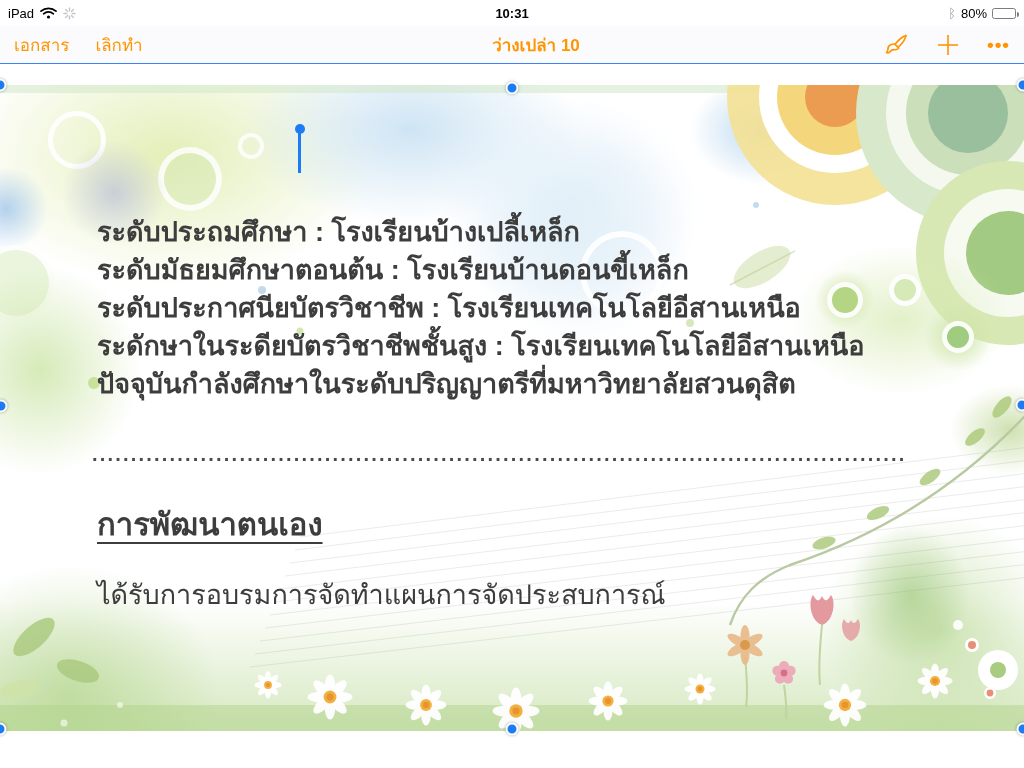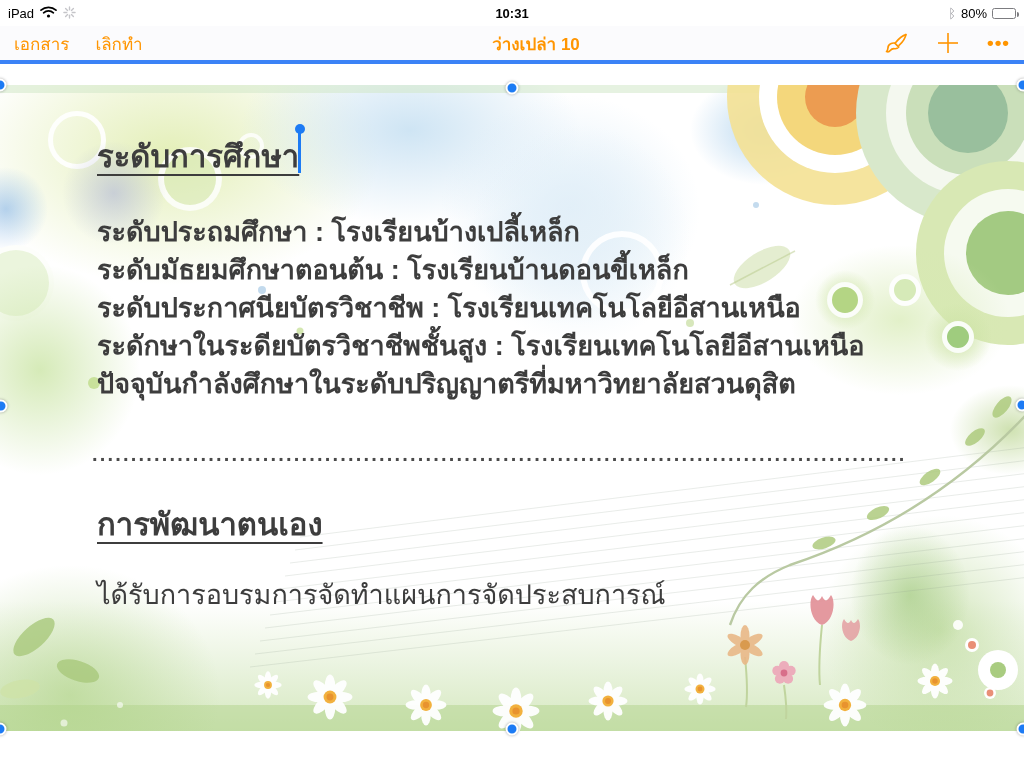--- a/index.html
+++ b/index.html
@@ -5,31 +5,31 @@
   :root { --accent:#ff9500; --sel:#1d7bf4; --ink:#3d3d3d; }
   * { box-sizing:border-box; }
   html,body { margin:0; padding:0; }
   body { width:1024px; height:768px; overflow:hidden; background:#fff;
          font-family:"Liberation Sans", sans-serif; }
   .screen { position:relative; width:1024px; height:768px; background:#fff; overflow:hidden; }
 
   
   .status-bar { position:absolute; top:0; left:0; width:1024px; height:26px; background:#fff;
     display:flex; align-items:center; padding:0 8px; font-size:13px; color:#000; z-index:40; }
-  .sb-left { display:flex; gap:6px; }
+  .sb-left { display:flex; align-items:center; gap:6px; }
   .sb-clock { position:absolute; left:0; right:0; text-align:center; font-weight:700; font-size:13px; }
   .sb-right { margin-left:auto; display:flex; align-items:center; gap:5px; }
   .bt-glyph { color:#9a9aa0; font-size:13px; line-height:1; font-family:"DejaVu Sans",sans-serif; }
   .battery { position:relative; width:24px; height:11px; border:1px solid #7c7c80; border-radius:2.5px; padding:1px; }
   .battery .fill { height:100%; background:#000; border-radius:1px; }
   .battery .tip { position:absolute; right:-4px; top:3px; width:2.5px; height:5px; background:#7c7c80; border-radius:0 2px 2px 0; }
 
   
   .toolbar { position:absolute; top:26px; left:0; width:1024px; height:38px; background:#fbfbfd;
-    border-bottom:4px solid #3b82f6; display:flex; align-items:center; padding:0 14px; z-index:40; }
+    border-bottom:1px solid #3b82f6; display:flex; align-items:center; padding:0 14px; z-index:40; }
   .tb-btn { background:none; border:none; padding:0; margin:0 26px 0 0; font-size:17px;
     color:var(--accent); font-family:"Liberation Sans",sans-serif; cursor:pointer; }
   .tb-title { position:absolute; left:0; right:0; text-align:center; font-size:17px; font-weight:700;
     color:var(--accent); pointer-events:none;padding-left:48px; }
   .tb-right { margin-left:auto; display:flex; align-items:center; gap:27px; }
   .icon-btn { background:none; border:none; padding:0; cursor:pointer; display:flex; align-items:center; }
   .dots-icon { color:var(--accent); font-size:19px; letter-spacing:1px; line-height:10px; font-weight:700; }
 
   
   .canvas { position:absolute; top:64px; left:0; width:1024px; height:704px; background:#fff; }
@@ -268,21 +268,20 @@
             <circle cx="300" cy="246" r="3.5" fill="#b9d87e"></circle>
           <circle cx="690" cy="238" r="4" fill="#bcd78d"></circle>
             <circle cx="756" cy="120" r="3" fill="#9cc3e2"></circle>
           <circle cx="64" cy="638" r="3.5" fill="#ffffff"></circle>
             <circle cx="120" cy="620" r="3" fill="#ffffff"></circle>
         </g>
       </svg>
     </div>
 
     <div class="content">
-      <div class="headline" style="top:46px;">ระดับการศึกษา</div>
       <div class="caret">
           <span class="knob"></span>
         </div>
       <div class="bodylines">
         <div>ระดับประถมศึกษา : โรงเรียนบ้างเปลี้เหล็ก</div>
         <div>ระดับมัธยมศึกษาตอนต้น : โรงเรียนบ้านดอนขี้เหล็ก</div>
         <div>ระดับประกาศนียบัตรวิชาชีพ : โรงเรียนเทคโนโลยีอีสานเหนือ</div>
         <div>ระดักษาในระดียบัตรวิชาชีพชั้นสูง : โรงเรียนเทคโนโลยีอีสานเหนือ</div>
         <div>ปัจจุบันกำลังศึกษาในระดับปริญญาตรีที่มหาวิทยาลัยสวนดุสิต</div>
       </div>

